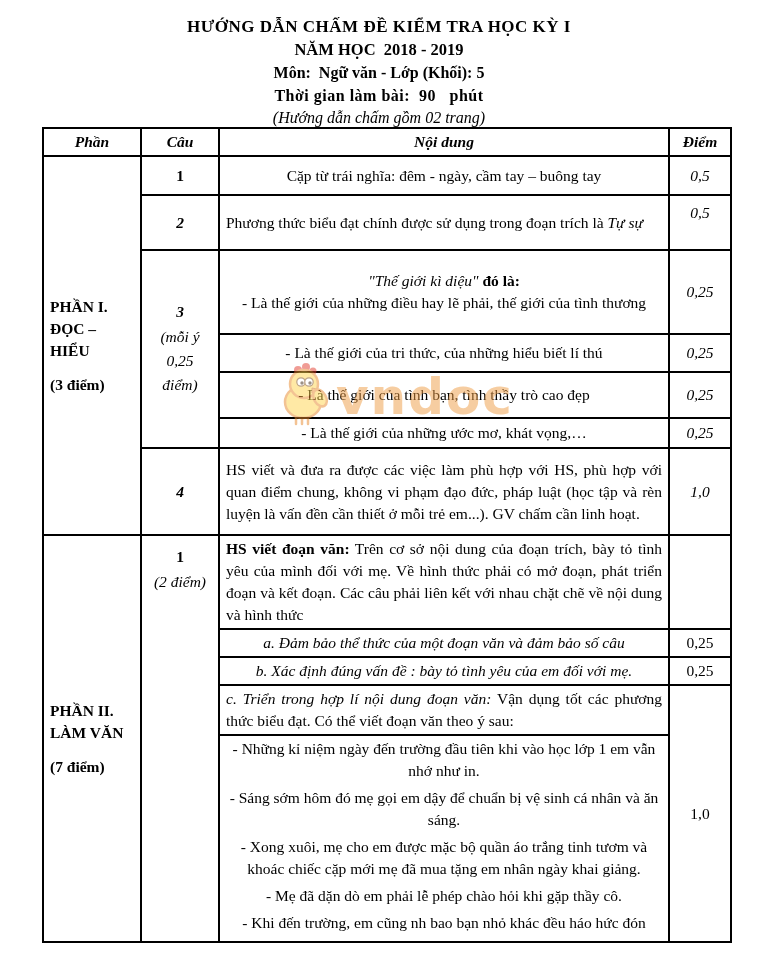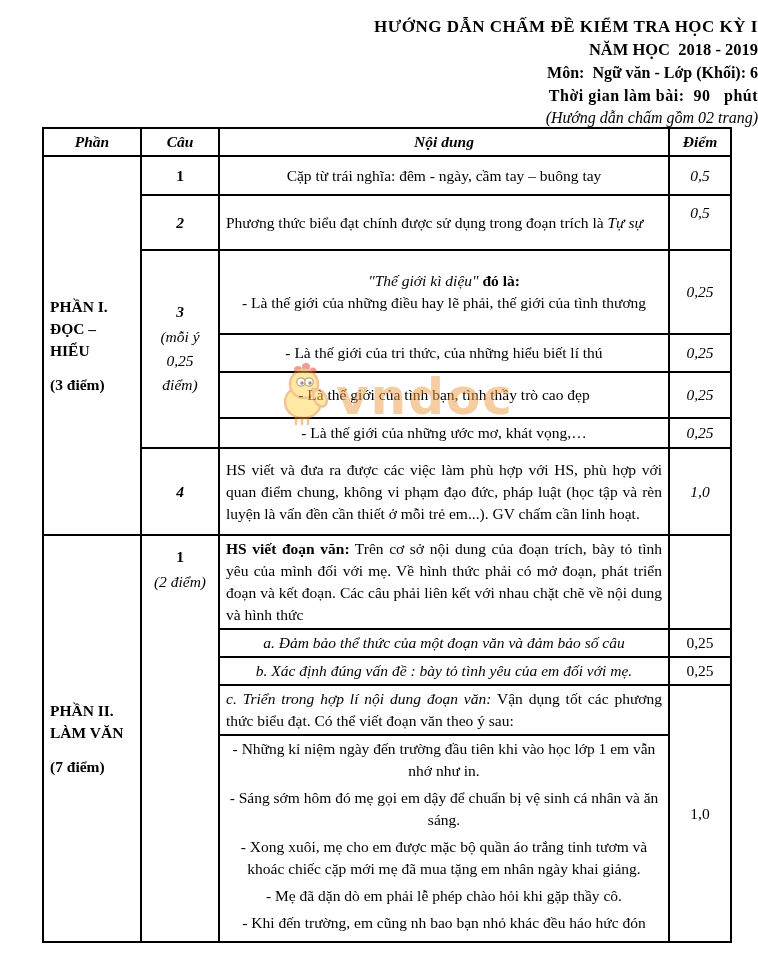--- a/index.html
+++ b/index.html
@@ -1,21 +1,21 @@
 <!DOCTYPE html>
 <html><head>
 <meta charset="utf-8">
 <style>
   html,body{margin:0;padding:0;}
   body{
     width:758px;height:956px;background:#ffffff;position:relative;
     font-family:"Liberation Serif","DejaVu Serif",serif;color:#000;overflow:hidden;
   }
   .doc-header{margin-top:16px;text-align:center;line-height:21px;}
-  .doc-header div{white-space:pre-wrap;text-align:right;}
+  .doc-header div{white-space:pre-wrap;}
   .t1{font-size:17px;font-weight:bold;letter-spacing:.5px;}
   .t2{font-size:16.5px;font-weight:bold;margin-top:2px;}
   .t3{font-size:16px;font-weight:bold;margin-top:2px;}
   .t4{font-size:16px;font-weight:bold;margin-top:2px;letter-spacing:.5px;}
   .t5{font-size:16px;font-style:italic;margin-top:1px;}
 
   table.grid{
     position:absolute;left:42px;top:127px;width:688px;
     border-collapse:collapse;table-layout:fixed;
   }
@@ -51,21 +51,21 @@
     font-weight:bold;font-size:50px;color:#ef9d45;letter-spacing:2px;line-height:1;
     margin-left:2px;margin-top:6px;
   }
 </style>
 </head>
 <body>
 
 <div class="doc-header">
   <div class="t1">HƯỚNG DẪN CHẤM ĐỀ KIỂM TRA HỌC KỲ I</div>
   <div class="t2">NĂM HỌC  2018 - 2019</div>
-  <div class="t3">Môn:  Ngữ văn - Lớp (Khối): 6</div>
+  <div class="t3">Môn:  Ngữ văn - Lớp (Khối): 5</div>
   <div class="t4">Thời gian làm bài:  90   phút</div>
   <div class="t5">(Hướng dẫn chấm gồm 02 trang)</div>
 </div>
 
 <table class="grid">
   <colgroup>
       <col class="c-phan">
       <col class="c-cau">
       <col class="c-noidung">
       <col class="c-diem">

